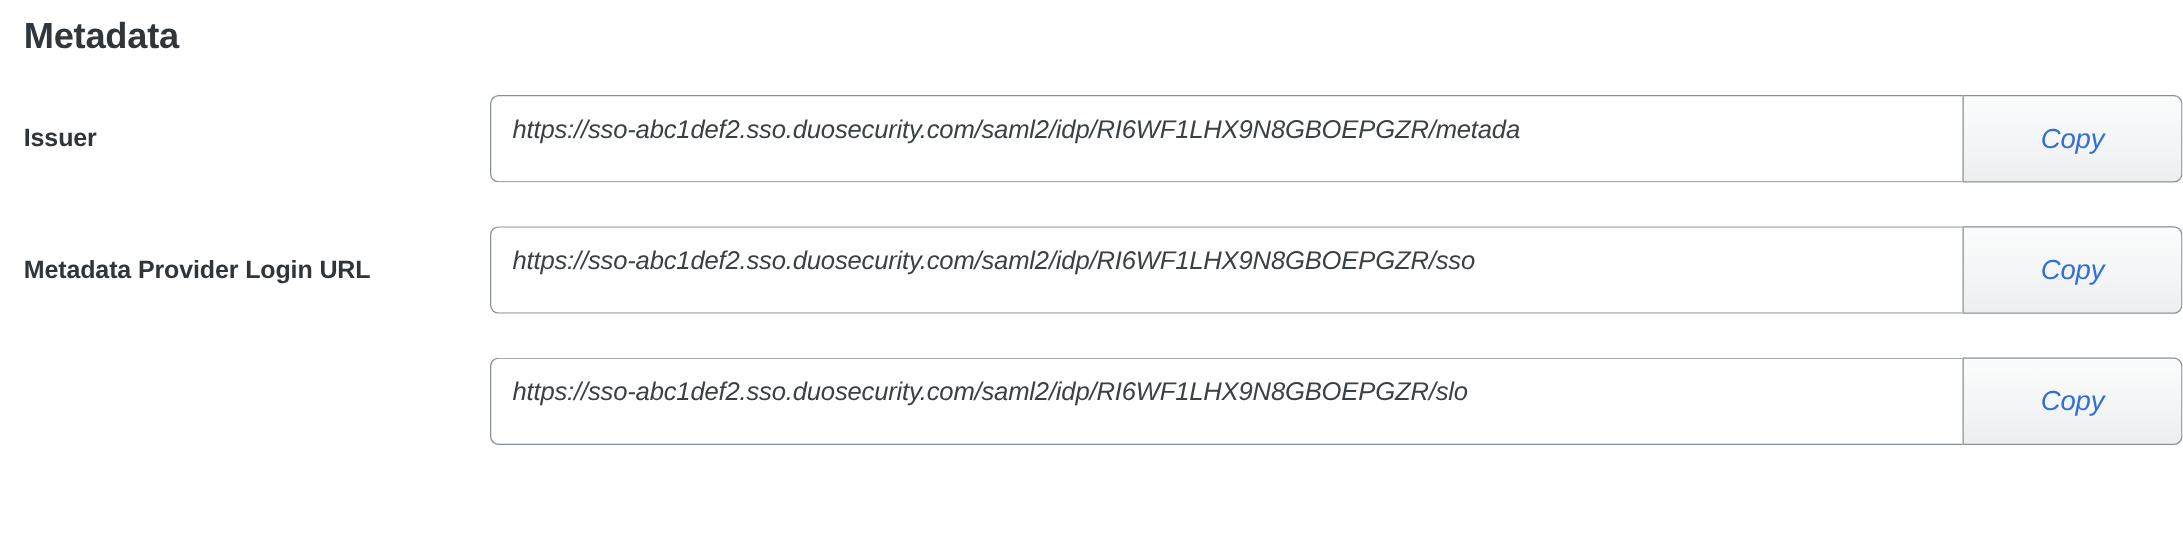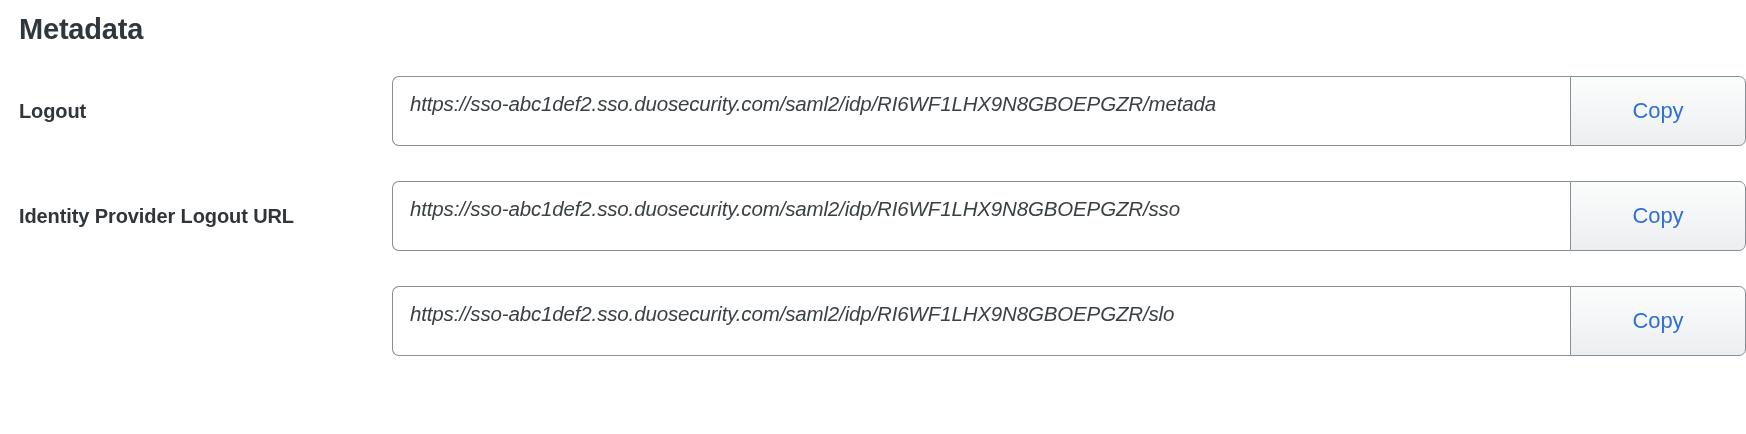--- a/index.html
+++ b/index.html
@@ -108,41 +108,42 @@
     font-family: "Liberation Sans", sans-serif;
     font-size: 22px;
     font-weight: normal;
     letter-spacing: -0.1px;
     display: flex;
     align-items: center;
     justify-content: center;
     cursor: pointer;
     user-select: none;
     padding: 16px;
+    font-style: italic;
   }
 </style>
 </head>
 <body>
 
 <div class="panel">
 
   <div class="section-title">Metadata</div>
 
   <div class="field-row row-1">
-    <div class="field-label">Logout</div>
+    <div class="field-label">Issuer</div>
     <div class="input-group">
       <div class="text-input">
         <span>https://sso-abc1def2.sso.duosecurity.com/saml2/idp/RI6WF1LHX9N8GBOEPGZR/metada</span>
       </div>
       <button class="copy-button">Copy</button>
     </div>
   </div>
 
   <div class="field-row row-2">
-    <div class="field-label">Identity Provider Logout URL</div>
+    <div class="field-label">Metadata Provider Login URL</div>
     <div class="input-group">
       <div class="text-input">
         <span>https://sso-abc1def2.sso.duosecurity.com/saml2/idp/RI6WF1LHX9N8GBOEPGZR/sso</span>
       </div>
       <button class="copy-button">Copy</button>
     </div>
   </div>
 
   <div class="field-row row-3">
     <div class="input-group">

